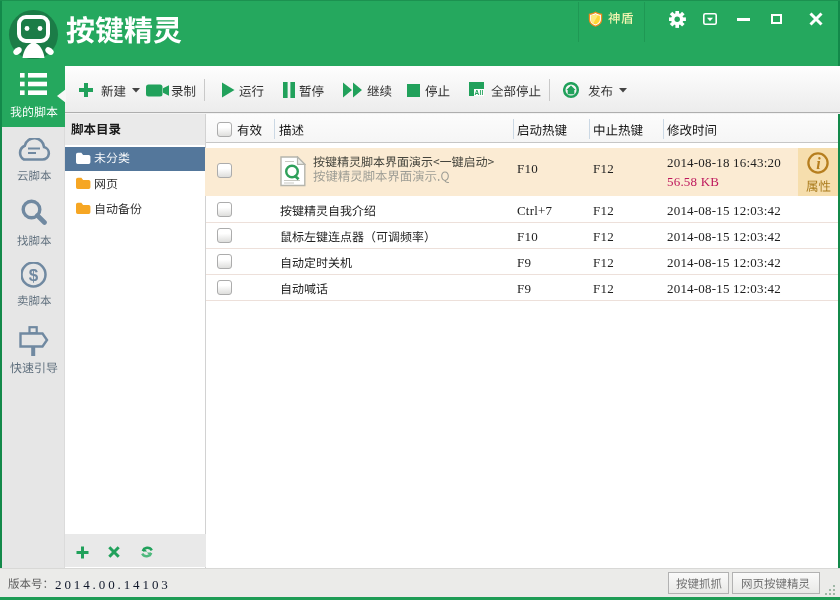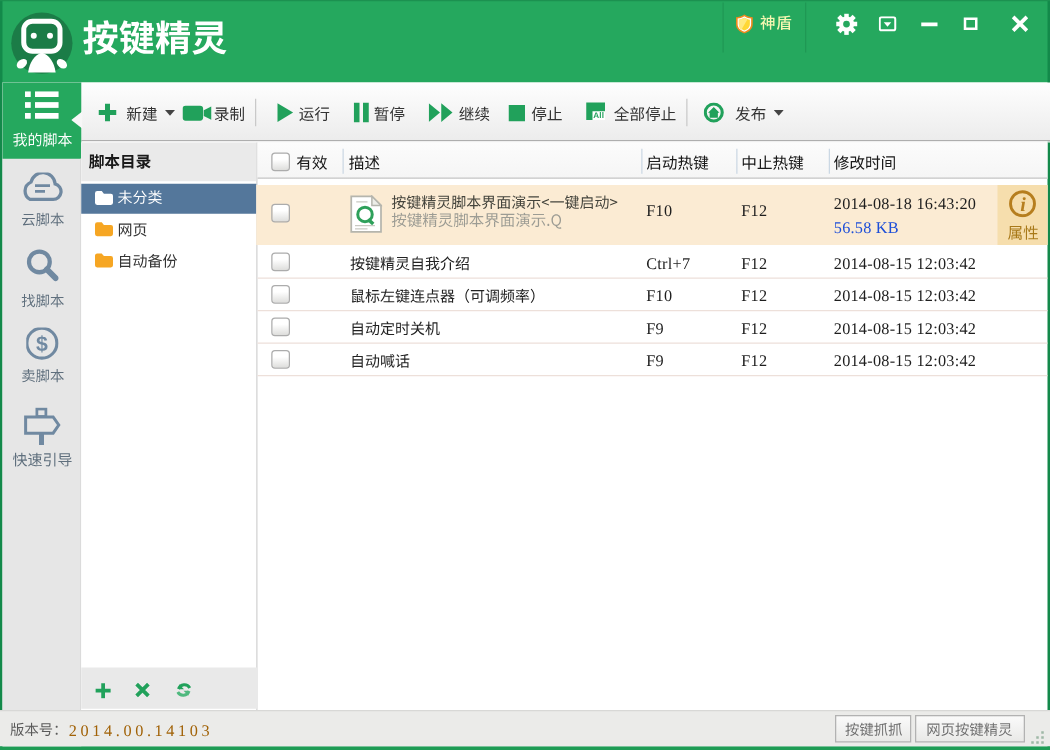--- a/index.html
+++ b/index.html
@@ -339,21 +339,21 @@
 <div style="position:absolute;left:313px;top:170px;">
     <svg width="138" height="13.9" viewBox="0 0 138 13.9" style="position:absolute;overflow:visible">
       <g transform="translate(0,10.7)">
         <path d="M9.6 -4.7C9.4 -3.5 9.0 -2.6 8.4 -1.9C7.7 -2.2 7.0 -2.6 6.4 -2.9C6.7 -3.4 7.0 -4.1 7.2 -4.7ZM5.2 -2.6C6.0 -2.2 6.9 -1.7 7.7 -1.2C6.9 -0.6 5.8 -0.1 4.4 0.2C4.6 0.4 4.8 0.8 4.9 1.0C6.4 0.6 7.6 0.0 8.5 -0.8C9.6 -0.1 10.5 0.5 11.2 1.0L11.8 0.3C11.2 -0.2 10.2 -0.8 9.2 -1.4C9.8 -2.3 10.3 -3.3 10.6 -4.7H11.9V-5.5H7.6C7.8 -6.2 8.0 -6.8 8.2 -7.4L7.3 -7.5C7.1 -6.9 6.9 -6.2 6.6 -5.5H4.4V-4.7H6.2C5.9 -3.9 5.5 -3.2 5.2 -2.6ZM4.7 -8.8V-6.4H5.6V-8.0H10.8V-6.4H11.7V-8.8H8.8C8.7 -9.3 8.5 -10.0 8.3 -10.5L7.4 -10.3C7.5 -9.9 7.7 -9.3 7.8 -8.8ZM2.2 -10.4V-7.9H0.5V-7.0H2.2V-4.0L0.4 -3.4L0.6 -2.5L2.2 -3.0V-0.1C2.2 0.1 2.1 0.1 2.0 0.1C1.8 0.2 1.3 0.2 0.7 0.1C0.8 0.4 1.0 0.8 1.0 1.0C1.8 1.0 2.3 1.0 2.7 0.8C3.0 0.7 3.1 0.4 3.1 -0.1V-3.3L4.7 -3.8L4.6 -4.7L3.1 -4.2V-7.0H4.4V-7.9H3.1V-10.4Z M13.0 -4.3V-3.4H14.4V-1.0C14.4 -0.4 14.0 -0.0 13.8 0.1C14.0 0.3 14.2 0.6 14.3 0.8C14.5 0.6 14.8 0.4 16.7 -1.0C16.6 -1.1 16.5 -1.4 16.5 -1.7L15.2 -0.9V-3.4H16.6V-4.3H15.2V-6.0H16.5V-6.8H13.5C13.8 -7.2 14.1 -7.7 14.4 -8.2H16.5V-9.0H14.7C14.9 -9.4 15.0 -9.8 15.2 -10.2L14.3 -10.5C14.0 -9.2 13.4 -8.0 12.7 -7.2C12.9 -7.0 13.2 -6.6 13.3 -6.4L13.5 -6.7V-6.0H14.4V-4.3ZM19.6 -9.4V-8.8H21.0V-7.8H19.3V-7.0H21.0V-6.0H19.6V-5.3H21.0V-4.4H19.5V-3.7H21.0V-2.7H19.2V-1.9H21.0V-0.4H21.8V-1.9H24.1V-2.7H21.8V-3.7H23.8V-4.4H21.8V-5.3H23.6V-7.0H24.4V-7.8H23.6V-9.4H21.8V-10.4H21.0V-9.4ZM21.8 -7.0H22.9V-6.0H21.8ZM21.8 -7.8V-8.8H22.9V-7.8ZM17.0 -5.1C17.0 -5.1 17.0 -5.2 17.1 -5.3H18.5C18.4 -4.3 18.2 -3.4 18.0 -2.6C17.8 -3.1 17.6 -3.6 17.5 -4.1L16.8 -3.9C17.1 -3.0 17.3 -2.3 17.6 -1.7C17.2 -0.7 16.7 -0.0 16.0 0.4C16.1 0.6 16.3 0.9 16.5 1.1C17.1 0.6 17.7 -0.1 18.1 -0.9C19.2 0.5 20.7 0.8 22.5 0.8H24.1C24.1 0.6 24.2 0.2 24.4 0.0C24.0 0.0 22.8 0.0 22.5 0.0C20.9 0.0 19.5 -0.3 18.5 -1.7C18.9 -2.8 19.1 -4.2 19.2 -6.0L18.8 -6.1L18.6 -6.1H17.9C18.4 -7.0 18.9 -8.2 19.3 -9.5L18.8 -9.8L18.6 -9.7H16.8V-8.8H18.3C17.9 -7.8 17.4 -6.8 17.3 -6.5C17.1 -6.1 16.8 -5.8 16.6 -5.7C16.7 -5.5 16.9 -5.2 17.0 -5.1Z M25.4 -9.4C25.8 -8.6 26.1 -7.5 26.1 -6.7L26.8 -6.9C26.7 -7.6 26.4 -8.8 26.1 -9.6ZM28.9 -9.7C28.7 -8.8 28.3 -7.6 28.1 -6.9L28.7 -6.7C29.0 -7.4 29.4 -8.5 29.6 -9.5ZM25.3 -6.2V-5.4H26.9C26.5 -4.0 25.8 -2.4 25.2 -1.5C25.3 -1.3 25.6 -0.8 25.7 -0.6C26.2 -1.3 26.7 -2.5 27.1 -3.6V1.0H27.9V-4.0C28.3 -3.3 28.7 -2.5 28.9 -2.1L29.5 -2.8C29.3 -3.2 28.2 -4.7 27.9 -5.1V-5.4H29.3V-6.2H27.9V-10.4H27.1V-6.2ZM32.7 -10.4V-9.4H30.1V-8.7H32.7V-7.9H30.4V-7.2H32.7V-6.4H29.7V-5.7H36.7V-6.4H33.6V-7.2H36.1V-7.9H33.6V-8.7H36.4V-9.4H33.6V-10.4ZM35.0 -4.2V-3.3H31.4V-4.2ZM30.5 -4.9V1.0H31.4V-1.0H35.0V0.0C35.0 0.2 35.0 0.2 34.8 0.2C34.6 0.2 34.1 0.2 33.6 0.2C33.7 0.4 33.8 0.7 33.8 1.0C34.6 1.0 35.1 1.0 35.5 0.8C35.8 0.7 35.9 0.5 35.9 0.0V-4.9ZM31.4 -2.6H35.0V-1.7H31.4Z M39.8 -4.4C39.5 -3.7 39.1 -2.8 38.5 -2.2L39.3 -1.8C39.9 -2.4 40.3 -3.3 40.6 -4.1ZM47.0 -4.5C46.8 -3.7 46.2 -2.8 45.8 -2.2L46.5 -1.7C46.9 -2.3 47.4 -3.2 47.9 -4.0ZM43.0 -5.1C42.7 -2.3 42.1 -0.5 37.7 0.3C37.9 0.5 38.1 0.8 38.2 1.1C41.3 0.5 42.7 -0.6 43.4 -2.3C44.4 -0.5 46.1 0.5 48.6 1.0C48.7 0.7 49.0 0.3 49.2 0.1C46.3 -0.2 44.5 -1.4 43.7 -3.4C43.8 -3.9 43.9 -4.5 44.0 -5.1ZM38.9 -9.9V-9.1H46.7V-8.0H39.4V-7.3H46.7V-6.2H38.9V-5.4H47.6V-9.9Z M50.7 -10.0V-5.5C50.7 -3.7 50.6 -1.2 50.0 0.6C50.1 0.7 50.5 0.9 50.6 1.0C51.1 -0.2 51.3 -1.8 51.4 -3.2H52.8V-0.1C52.8 0.0 52.8 0.1 52.7 0.1C52.5 0.1 52.1 0.1 51.7 0.1C51.8 0.3 51.9 0.7 51.9 0.9C52.6 0.9 53.0 0.9 53.3 0.7C53.5 0.6 53.6 0.3 53.6 -0.1V-10.0ZM51.4 -9.1H52.8V-7.1H51.4ZM51.4 -6.2H52.8V-4.1H51.4L51.4 -5.5ZM58.2 -9.7V1.0H59.0V-8.8H60.3V-2.1C60.3 -2.0 60.3 -2.0 60.2 -2.0C60.1 -1.9 59.7 -1.9 59.2 -2.0C59.4 -1.7 59.5 -1.3 59.5 -1.1C60.1 -1.1 60.5 -1.1 60.8 -1.3C61.1 -1.4 61.2 -1.7 61.2 -2.1V-9.7ZM54.2 -0.3 54.3 -0.3C54.5 -0.5 54.8 -0.6 57.0 -1.0C57.1 -0.7 57.1 -0.4 57.2 -0.2L57.8 -0.4C57.7 -1.3 57.4 -2.6 56.9 -3.7L56.3 -3.5C56.5 -3.0 56.7 -2.3 56.9 -1.7L55.0 -1.4C55.5 -2.3 55.8 -3.5 56.1 -4.6H57.8V-5.5H56.3V-7.5H57.6V-8.4H56.3V-10.4H55.5V-8.4H54.2V-7.5H55.5V-5.5H54.0V-4.6H55.3C55.0 -3.4 54.6 -2.2 54.5 -1.8C54.3 -1.4 54.2 -1.1 54.0 -1.1C54.1 -0.9 54.2 -0.5 54.2 -0.3Z M67.7 -10.4V-7.8H62.8V-6.9H66.6C65.6 -4.7 64.1 -2.7 62.5 -1.7C62.7 -1.6 63.0 -1.2 63.1 -1.0C64.9 -2.2 66.5 -4.4 67.5 -6.9H67.7V-2.3H64.8V-1.3H67.7V1.0H68.7V-1.3H71.6V-2.3H68.7V-6.9H68.9C69.8 -4.4 71.4 -2.2 73.2 -1.0C73.4 -1.3 73.7 -1.6 74.0 -1.8C72.2 -2.8 70.7 -4.8 69.8 -6.9H73.6V-7.8H68.7V-10.4Z M78.3 -3.4V-2.6C78.3 -1.7 78.0 -0.5 75.9 0.3C76.1 0.5 76.4 0.8 76.5 1.1C78.9 0.1 79.2 -1.4 79.2 -2.6V-3.4ZM77.3 -7.2H80.1V-5.8H77.3ZM81.0 -7.2H83.9V-5.8H81.0ZM77.3 -9.2H80.1V-7.9H77.3ZM81.0 -9.2H83.9V-7.9H81.0ZM82.2 -3.4V1.0H83.2V-3.3C83.9 -2.8 84.8 -2.4 85.7 -2.1C85.8 -2.3 86.1 -2.7 86.3 -2.9C84.9 -3.3 83.4 -4.1 82.4 -5.0H84.9V-10.0H76.3V-5.0H78.8C77.9 -4.1 76.4 -3.2 75.0 -2.8C75.2 -2.6 75.4 -2.3 75.6 -2.0C77.2 -2.6 78.9 -3.7 80.0 -5.0H81.3C81.8 -4.4 82.4 -3.8 83.1 -3.4Z M91.6 -4.1H94.3V-2.7H91.6ZM91.6 -4.9V-6.3H94.3V-4.9ZM91.6 -2.0H94.3V-0.5H91.6ZM87.5 -9.6V-8.7H92.3C92.2 -8.2 92.1 -7.6 92.0 -7.1H88.1V1.0H89.0V0.3H97.0V1.0H97.9V-7.1H92.9L93.4 -8.7H98.5V-9.6ZM89.0 -0.5V-6.3H90.8V-0.5ZM97.0 -0.5H95.1V-6.3H97.0Z M107.5 -0.8C108.4 -0.3 109.6 0.5 110.2 0.9L110.9 0.3C110.3 -0.1 109.1 -0.8 108.2 -1.3ZM105.2 -1.2C104.6 -0.6 103.4 -0.1 102.4 0.2C102.6 0.4 103.0 0.7 103.1 0.9C104.1 0.5 105.3 -0.2 106.1 -0.8ZM100.4 -9.6C101.0 -9.2 101.9 -8.7 102.3 -8.4L102.9 -9.2C102.4 -9.5 101.6 -9.9 100.9 -10.2ZM99.6 -6.2C100.3 -5.9 101.1 -5.4 101.6 -5.1L102.1 -5.9C101.6 -6.2 100.8 -6.6 100.2 -6.9ZM100.0 0.1 100.8 0.7C101.4 -0.4 102.1 -2.0 102.6 -3.3L101.9 -3.8C101.3 -2.4 100.6 -0.8 100.0 0.1ZM105.8 -10.3C106.0 -10.0 106.2 -9.6 106.3 -9.2H103.0V-7.2H103.9V-8.4H109.8V-7.2H110.7V-9.2H107.4C107.2 -9.6 107.0 -10.1 106.8 -10.5ZM104.3 -3.2H106.3V-2.1H104.3ZM107.2 -3.2H109.4V-2.1H107.2ZM104.3 -4.9H106.3V-3.9H104.3ZM107.2 -4.9H109.4V-3.9H107.2ZM103.9 -7.3V-6.6H106.3V-5.6H103.5V-1.4H110.2V-5.6H107.2V-6.6H109.7V-7.3Z M114.5 -4.4C114.0 -3.0 113.1 -1.6 112.0 -0.7C112.3 -0.6 112.7 -0.3 112.9 -0.1C113.9 -1.1 114.8 -2.6 115.5 -4.1ZM120.1 -4.0C121.0 -2.8 121.9 -1.2 122.3 -0.1L123.2 -0.5C122.8 -1.6 121.8 -3.2 120.9 -4.3ZM113.4 -9.5V-8.6H122.2V-9.5ZM112.3 -6.5V-5.6H117.3V-0.2C117.3 -0.0 117.2 0.0 117.0 0.0C116.8 0.0 116.0 0.0 115.1 0.0C115.3 0.3 115.4 0.7 115.5 1.0C116.6 1.0 117.3 1.0 117.7 0.8C118.2 0.7 118.3 0.4 118.3 -0.2V-5.6H123.3V-6.5Z M125.7 0.2C126.2 0.2 126.5 -0.2 126.5 -0.7C126.5 -1.2 126.2 -1.6 125.7 -1.6C125.3 -1.6 124.9 -1.2 124.9 -0.7C124.9 -0.2 125.3 0.2 125.7 0.2Z M132.0 -0.8C130.4 -0.8 129.3 -2.3 129.3 -4.6C129.3 -6.8 130.4 -8.2 132.0 -8.2C133.7 -8.2 134.8 -6.8 134.8 -4.6C134.8 -2.3 133.7 -0.8 132.0 -0.8ZM134.8 2.3C135.4 2.3 135.9 2.2 136.1 2.1L135.9 1.2C135.7 1.3 135.4 1.3 134.9 1.3C134.0 1.3 133.1 0.9 132.7 0.1C134.6 -0.2 135.9 -2.0 135.9 -4.6C135.9 -7.5 134.3 -9.3 132.0 -9.3C129.8 -9.3 128.2 -7.5 128.2 -4.6C128.2 -1.9 129.5 -0.1 131.5 0.1C132.0 1.4 133.2 2.3 134.8 2.3Z" fill="#9C9C94"></path>
       </g>
     </svg>
   </div>
 <span class="serif" style="left:517px;top:160.5px">F10</span>
 <span class="serif" style="left:593px;top:160.5px">F12</span>
 <span class="serif" style="left:667px;top:154.5px">2014-08-18 16:43:20</span>
-<span class="serif" style="left:667px;top:173.5px;color:#1d4ed8">56.58 KB</span>
+<span class="serif" style="left:667px;top:173.5px;color:#be185d">56.58 KB</span>
 <svg class="abs" style="left:807px;top:152px" width="22" height="22">
 <circle cx="11" cy="11" r="9.6" fill="none" stroke="#B67E1E" stroke-width="2.3"></circle>
 <text x="11.4" y="16.8" text-anchor="middle" font-family="Liberation Serif" font-style="italic" font-weight="bold" font-size="16px" fill="#B67E1E">i</text>
   </svg>
 <div style="position:absolute;left:806px;top:179.5px;">
     <svg width="27" height="14.0" viewBox="0 0 27 14.0" style="position:absolute;overflow:visible">
       <g transform="translate(0,10.8)">
         <path d="M2.7 -9.2H10.1V-8.1H2.7ZM1.8 -10.0V-6.3C1.8 -4.3 1.6 -1.5 0.4 0.5C0.6 0.5 1.1 0.8 1.2 0.9C2.5 -1.1 2.7 -4.2 2.7 -6.3V-7.3H11.1V-10.0ZM4.5 -4.8H6.7V-3.9H4.5ZM7.6 -4.8H9.8V-3.9H7.6ZM8.3 -1.5 8.7 -1.0 7.6 -0.9V-1.9H10.4V0.2C10.4 0.3 10.4 0.3 10.2 0.3C10.1 0.3 9.6 0.3 9.1 0.3C9.1 0.5 9.2 0.8 9.3 1.0C10.1 1.0 10.6 1.0 10.9 0.9C11.2 0.8 11.3 0.6 11.3 0.2V-2.6H7.6V-3.3H10.7V-5.4H7.6V-6.1C8.7 -6.2 9.7 -6.3 10.5 -6.5L10.0 -7.0C8.5 -6.8 5.7 -6.6 3.4 -6.6C3.5 -6.4 3.6 -6.1 3.6 -5.9C4.6 -5.9 5.7 -6.0 6.7 -6.0V-5.4H3.7V-3.3H6.7V-2.6H3.2V1.0H4.0V-1.9H6.7V-0.9L4.5 -0.8L4.6 -0.1C5.8 -0.2 7.5 -0.2 9.1 -0.3L9.4 0.3L10.0 0.1C9.8 -0.4 9.3 -1.1 8.9 -1.7Z M14.7 -10.5V1.0H15.6V-10.5ZM13.5 -8.1C13.4 -7.1 13.2 -5.7 12.8 -4.9L13.6 -4.7C13.9 -5.6 14.1 -7.0 14.2 -8.0ZM15.7 -8.2C16.0 -7.5 16.4 -6.6 16.5 -6.0L17.2 -6.4C17.1 -6.9 16.7 -7.8 16.3 -8.5ZM16.7 -0.3V0.6H24.4V-0.3H21.2V-3.5H23.8V-4.4H21.2V-7.0H24.1V-7.9H21.2V-10.5H20.3V-7.9H18.7C18.9 -8.5 19.0 -9.1 19.1 -9.8L18.2 -9.9C17.9 -8.2 17.4 -6.5 16.7 -5.4C16.9 -5.3 17.4 -5.1 17.6 -5.0C17.9 -5.5 18.2 -6.2 18.4 -7.0H20.3V-4.4H17.6V-3.5H20.3V-0.3Z" fill="#A87919"></path>
       </g>
     </svg>
@@ -407,21 +407,21 @@
 <span class="serif" style="left:593px;top:281px">F12</span>
 <span class="serif" style="left:667px;top:281px">2014-08-15 12:03:42</span>
 <div class="abs" style="left:0;top:568px;width:840px;height:29px;background:#EBEBE9;border-top:1px solid #D8D8D6"></div>
 <div style="position:absolute;left:8px;top:577.5px;">
     <svg width="48" height="12.9" viewBox="0 0 48 12.9" style="position:absolute;overflow:visible">
       <g transform="translate(0,9.9)">
         <path d="M1.2 -9.4V-4.9C1.2 -3.1 1.1 -1.0 0.3 0.4C0.5 0.5 0.8 0.8 1.0 1.0C1.6 -0.2 1.9 -1.7 2.0 -3.3H3.6V0.9H4.3V-4.0H2.0L2.0 -4.9V-5.7H5.0V-6.5H4.0V-9.7H3.2V-6.5H2.0V-9.4ZM9.8 -5.5C9.5 -4.2 9.1 -3.1 8.5 -2.2C8.0 -3.1 7.6 -4.3 7.3 -5.5ZM5.6 -8.9V-4.9C5.6 -3.2 5.5 -1.0 4.6 0.5C4.8 0.6 5.1 0.8 5.3 1.0C6.2 -0.7 6.4 -3.0 6.4 -4.9V-5.5H6.6C6.9 -4.0 7.4 -2.6 8.1 -1.5C7.4 -0.7 6.7 -0.1 5.9 0.2C6.1 0.4 6.3 0.7 6.4 0.9C7.2 0.5 7.9 -0.0 8.5 -0.7C9.1 -0.0 9.7 0.5 10.5 0.9C10.6 0.7 10.9 0.4 11.1 0.3C10.3 -0.1 9.6 -0.7 9.0 -1.4C9.9 -2.6 10.4 -4.2 10.7 -6.2L10.2 -6.3L10.1 -6.3H6.4V-8.2C8.0 -8.3 9.7 -8.5 10.9 -8.8L10.4 -9.6C9.2 -9.3 7.2 -9.0 5.6 -8.9Z M16.8 -9.6V-7.2H12.2V-6.4H15.7C14.9 -4.4 13.5 -2.5 11.9 -1.6C12.1 -1.4 12.4 -1.1 12.6 -0.9C14.2 -2.0 15.7 -4.1 16.6 -6.4H16.8V-2.1H14.1V-1.2H16.8V0.9H17.7V-1.2H20.4V-2.1H17.7V-6.4H17.9C18.7 -4.1 20.2 -2.0 21.9 -0.9C22.1 -1.2 22.4 -1.5 22.6 -1.7C21.0 -2.6 19.6 -4.4 18.7 -6.4H22.3V-7.2H17.7V-9.6Z M26.0 -8.4H31.5V-6.9H26.0ZM25.1 -9.2V-6.1H32.4V-9.2ZM23.7 -5.1V-4.3H26.1C25.9 -3.6 25.6 -2.8 25.3 -2.2H31.4C31.1 -0.9 30.9 -0.2 30.6 0.0C30.5 0.1 30.3 0.1 30.1 0.1C29.8 0.1 28.9 0.1 28.1 0.0C28.3 0.3 28.4 0.6 28.4 0.9C29.2 0.9 30.0 0.9 30.3 0.9C30.8 0.9 31.1 0.8 31.3 0.6C31.8 0.2 32.1 -0.7 32.3 -2.6C32.4 -2.7 32.4 -3.0 32.4 -3.0H26.6L27.0 -4.3H33.7V-5.1Z M37.4 -5.6C37.8 -5.6 38.2 -5.9 38.2 -6.4C38.2 -7.0 37.8 -7.3 37.4 -7.3C36.9 -7.3 36.5 -7.0 36.5 -6.4C36.5 -5.9 36.9 -5.6 37.4 -5.6ZM37.4 0.0C37.8 0.0 38.2 -0.3 38.2 -0.8C38.2 -1.3 37.8 -1.7 37.4 -1.7C36.9 -1.7 36.5 -1.3 36.5 -0.8C36.5 -0.3 36.9 0.0 37.4 0.0Z" fill="#5A5A5A"></path>
       </g>
     </svg>
   </div>
-<span class="serif" style="left:55px;top:576.5px;font-size:13px;letter-spacing:2.9px;color:#a16207;font-weight:normal">2014.00.14103</span>
+<span class="serif" style="left:55px;top:576.5px;font-size:13px;letter-spacing:2.9px;color:#0f172a;font-weight:normal">2014.00.14103</span>
 <div style="position:absolute;top:572px;height:22px;border:1px solid #B2B2B2;background:linear-gradient(#FAFAFA,#E9E9E7);left:668px;width:61px"></div>
 <div style="position:absolute;top:572px;height:22px;border:1px solid #B2B2B2;background:linear-gradient(#FAFAFA,#E9E9E7);left:732px;width:88px"></div>
 <div style="position:absolute;left:676px;top:577.5px;">
     <svg width="48" height="12.9" viewBox="0 0 48 12.9" style="position:absolute;overflow:visible">
       <g transform="translate(0,9.9)">
         <path d="M8.9 -4.4C8.7 -3.3 8.3 -2.4 7.8 -1.7C7.1 -2.1 6.5 -2.4 5.9 -2.7C6.2 -3.2 6.5 -3.8 6.7 -4.4ZM4.8 -2.4C5.5 -2.0 6.4 -1.6 7.2 -1.1C6.4 -0.5 5.4 -0.1 4.1 0.2C4.3 0.4 4.5 0.7 4.5 0.9C6.0 0.6 7.1 0.0 7.9 -0.7C8.9 -0.1 9.8 0.5 10.3 0.9L11.0 0.3C10.4 -0.2 9.5 -0.7 8.5 -1.3C9.1 -2.1 9.6 -3.1 9.8 -4.4H11.0V-5.1H7.0C7.3 -5.7 7.5 -6.3 7.6 -6.8L6.8 -7.0C6.6 -6.4 6.4 -5.8 6.1 -5.1H4.1V-4.4H5.8C5.5 -3.6 5.1 -2.9 4.8 -2.4ZM4.4 -8.2V-5.9H5.2V-7.4H10.0V-6.0H10.9V-8.2H8.2C8.1 -8.6 7.9 -9.2 7.7 -9.7L6.8 -9.6C7.0 -9.1 7.1 -8.6 7.2 -8.2ZM2.0 -9.7V-7.3H0.5V-6.5H2.0V-3.7L0.3 -3.2L0.6 -2.3L2.0 -2.8V-0.1C2.0 0.1 2.0 0.1 1.8 0.1C1.7 0.1 1.2 0.1 0.7 0.1C0.8 0.4 0.9 0.7 0.9 0.9C1.7 0.9 2.2 0.9 2.5 0.8C2.8 0.6 2.9 0.4 2.9 -0.1V-3.1L4.3 -3.6L4.2 -4.3L2.9 -3.9V-6.5H4.1V-7.3H2.9V-9.7Z M12.1 -4.0V-3.2H13.4V-1.0C13.4 -0.4 13.0 -0.0 12.8 0.1C13.0 0.3 13.2 0.6 13.3 0.8C13.5 0.6 13.7 0.4 15.5 -0.9C15.4 -1.0 15.3 -1.3 15.3 -1.6L14.1 -0.8V-3.2H15.4V-4.0H14.1V-5.5H15.3V-6.3H12.6C12.8 -6.7 13.1 -7.1 13.3 -7.6H15.3V-8.4H13.7C13.8 -8.7 13.9 -9.1 14.1 -9.5L13.3 -9.7C13.0 -8.5 12.4 -7.4 11.8 -6.7C12.0 -6.5 12.2 -6.1 12.3 -6.0L12.5 -6.3V-5.5H13.4V-4.0ZM18.1 -8.8V-8.1H19.5V-7.2H17.9V-6.5H19.5V-5.6H18.1V-5.0H19.5V-4.1H18.1V-3.4H19.5V-2.5H17.8V-1.8H19.5V-0.4H20.2V-1.8H22.3V-2.5H20.2V-3.4H22.1V-4.1H20.2V-5.0H21.9V-6.5H22.6V-7.2H21.9V-8.8H20.2V-9.6H19.5V-8.8ZM20.2 -6.5H21.3V-5.6H20.2ZM20.2 -7.2V-8.1H21.3V-7.2ZM15.7 -4.7C15.7 -4.7 15.8 -4.8 15.9 -4.9H17.1C17.0 -4.0 16.9 -3.1 16.7 -2.4C16.5 -2.8 16.3 -3.3 16.2 -3.8L15.6 -3.6C15.8 -2.8 16.1 -2.1 16.4 -1.6C16.0 -0.7 15.5 -0.0 14.8 0.4C15.0 0.5 15.2 0.8 15.3 1.0C15.9 0.5 16.4 -0.1 16.8 -0.9C17.8 0.4 19.2 0.8 20.8 0.8H22.3C22.4 0.6 22.5 0.2 22.6 0.0C22.2 0.0 21.1 0.0 20.9 0.0C19.4 0.0 18.1 -0.3 17.1 -1.6C17.5 -2.6 17.7 -3.9 17.8 -5.6L17.4 -5.6L17.3 -5.6H16.6C17.1 -6.5 17.5 -7.6 17.9 -8.8L17.4 -9.1L17.2 -9.0H15.6V-8.2H16.9C16.6 -7.2 16.2 -6.3 16.0 -6.0C15.8 -5.6 15.6 -5.3 15.4 -5.3C15.5 -5.1 15.7 -4.8 15.7 -4.7Z M27.5 -8.5V-6.0C27.5 -4.2 27.4 -1.5 26.3 0.4C26.5 0.5 26.9 0.7 27.0 0.9C28.1 -1.2 28.3 -4.1 28.3 -6.0V-7.8L29.7 -8.0V0.8H30.5V-8.1C30.9 -8.2 31.4 -8.2 31.8 -8.3C31.9 -4.3 32.2 -0.9 33.4 0.8C33.6 0.6 33.9 0.3 34.1 0.1C32.9 -1.4 32.7 -4.8 32.6 -8.5C33.0 -8.6 33.3 -8.7 33.6 -8.8L32.9 -9.4C31.7 -9.0 29.5 -8.6 27.5 -8.5ZM25.0 -9.7V-7.3H23.5V-6.5H25.0V-4.0C24.4 -3.8 23.9 -3.7 23.4 -3.6L23.7 -2.7L25.0 -3.1V-0.2C25.0 -0.0 24.9 0.0 24.8 0.0C24.6 0.0 24.2 0.0 23.7 0.0C23.8 0.3 23.9 0.6 23.9 0.8C24.7 0.8 25.1 0.8 25.4 0.7C25.7 0.5 25.8 0.3 25.8 -0.2V-3.4L27.2 -3.9L27.1 -4.7L25.8 -4.2V-6.5H27.2V-7.3H25.8V-9.7Z M39.0 -8.5V-6.0C39.0 -4.2 38.9 -1.5 37.8 0.4C38.0 0.5 38.4 0.7 38.5 0.9C39.6 -1.2 39.8 -4.1 39.8 -6.0V-7.8L41.2 -8.0V0.8H42.0V-8.1C42.4 -8.2 42.9 -8.2 43.3 -8.3C43.4 -4.3 43.7 -0.9 44.9 0.8C45.1 0.6 45.4 0.3 45.6 0.1C44.4 -1.4 44.2 -4.8 44.1 -8.5C44.5 -8.6 44.8 -8.7 45.1 -8.8L44.4 -9.4C43.2 -9.0 41.0 -8.6 39.0 -8.5ZM36.5 -9.7V-7.3H35.0V-6.5H36.5V-4.0C35.9 -3.8 35.4 -3.7 34.9 -3.6L35.2 -2.7L36.5 -3.1V-0.2C36.5 -0.0 36.4 0.0 36.3 0.0C36.1 0.0 35.7 0.0 35.2 0.0C35.3 0.3 35.4 0.6 35.4 0.8C36.2 0.8 36.6 0.8 36.9 0.7C37.2 0.5 37.3 0.3 37.3 -0.2V-3.4L38.7 -3.9L38.6 -4.7L37.3 -4.2V-6.5H38.7V-7.3H37.3V-9.7Z" fill="#6F6F6F"></path>
       </g>
     </svg>
   </div>
 <div style="position:absolute;left:741px;top:577.5px;">

